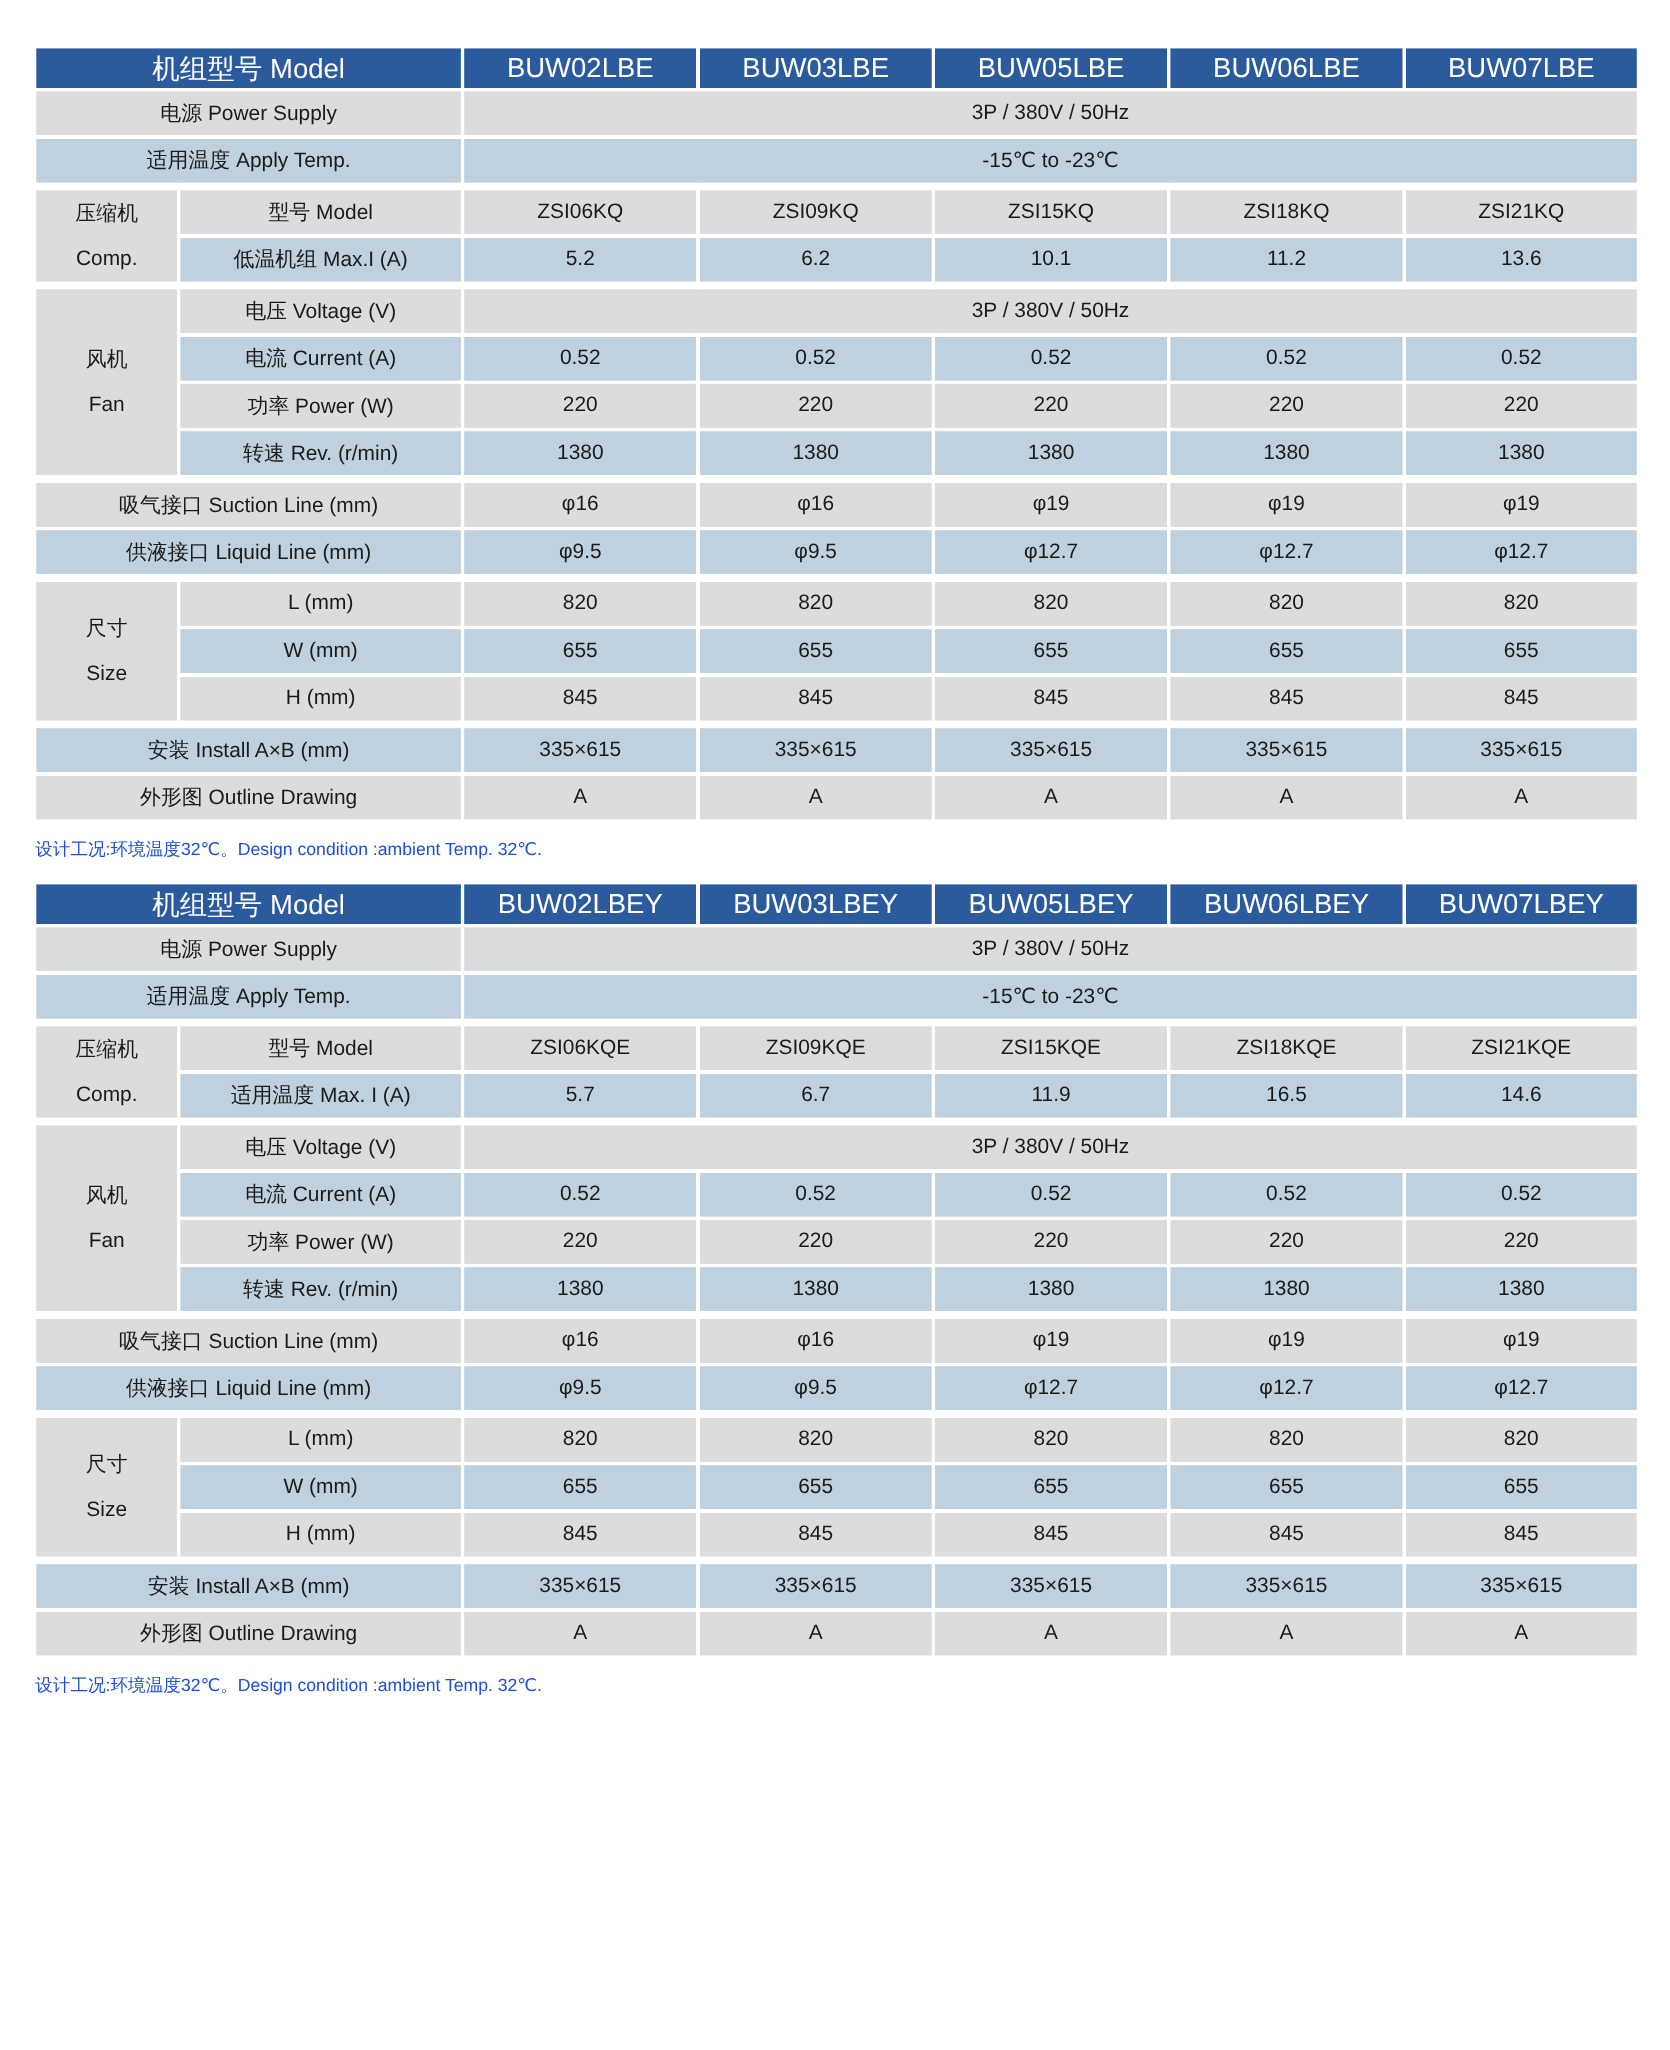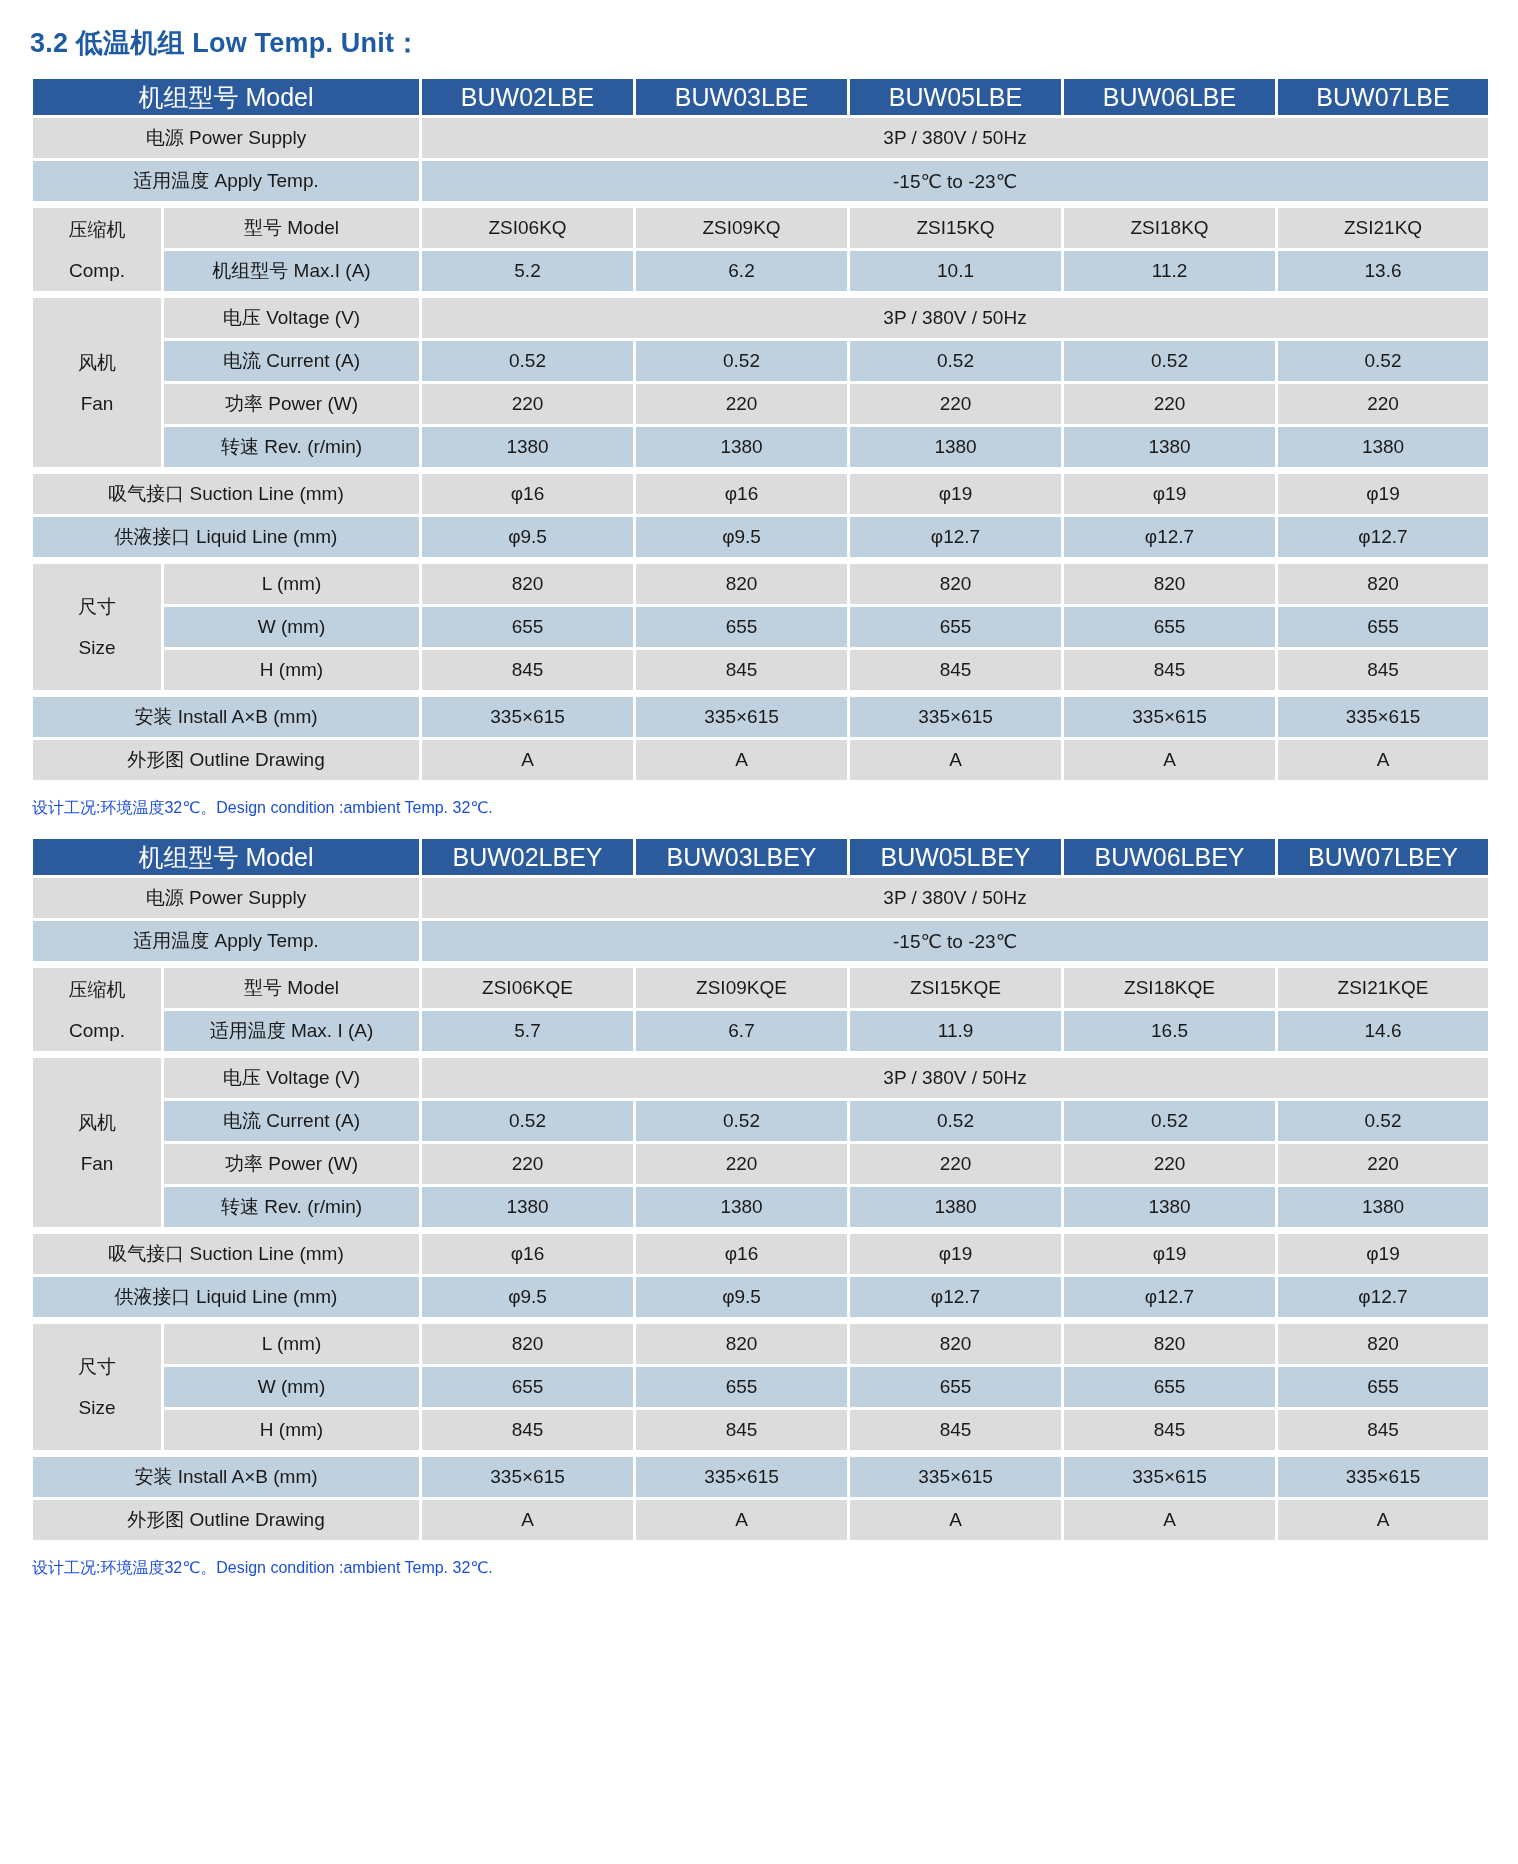--- a/index.html
+++ b/index.html
@@ -39,21 +39,20 @@
 
   p.footnote {
     margin:12px 0 0 2px; font-size:16px; line-height:26px; color:#1d4ed8;
   }
 </style>
 </head>
 <body>
 
 <div class="page">
 
-  <h1 class="sec-title">3.2 低温机组 Low Temp. Unit：</h1>
 
   <table class="spec">
     <colgroup>
       <col style="width:131px">
         <col style="width:258px">
       <col style="width:214px">
         <col style="width:214px">
         <col style="width:214px">
       <col style="width:214px">
         <col style="width:213px">
@@ -83,21 +82,21 @@
 Comp.</div>
           </td>
           <td>型号 Model</td>
           <td>ZSI06KQ</td>
           <td>ZSI09KQ</td>
           <td>ZSI15KQ</td>
           <td>ZSI18KQ</td>
           <td>ZSI21KQ</td>
         </tr>
         <tr class="blue">
-          <td>机组型号 Max.I (A)</td>
+          <td>低温机组 Max.I (A)</td>
           <td>5.2</td>
           <td>6.2</td>
           <td>10.1</td>
           <td>11.2</td>
           <td>13.6</td>
         </tr>
         <tr class="gray sec">
           <td rowspan="4" class="group">
             <div class="group-lines">风机
 Fan</div>

